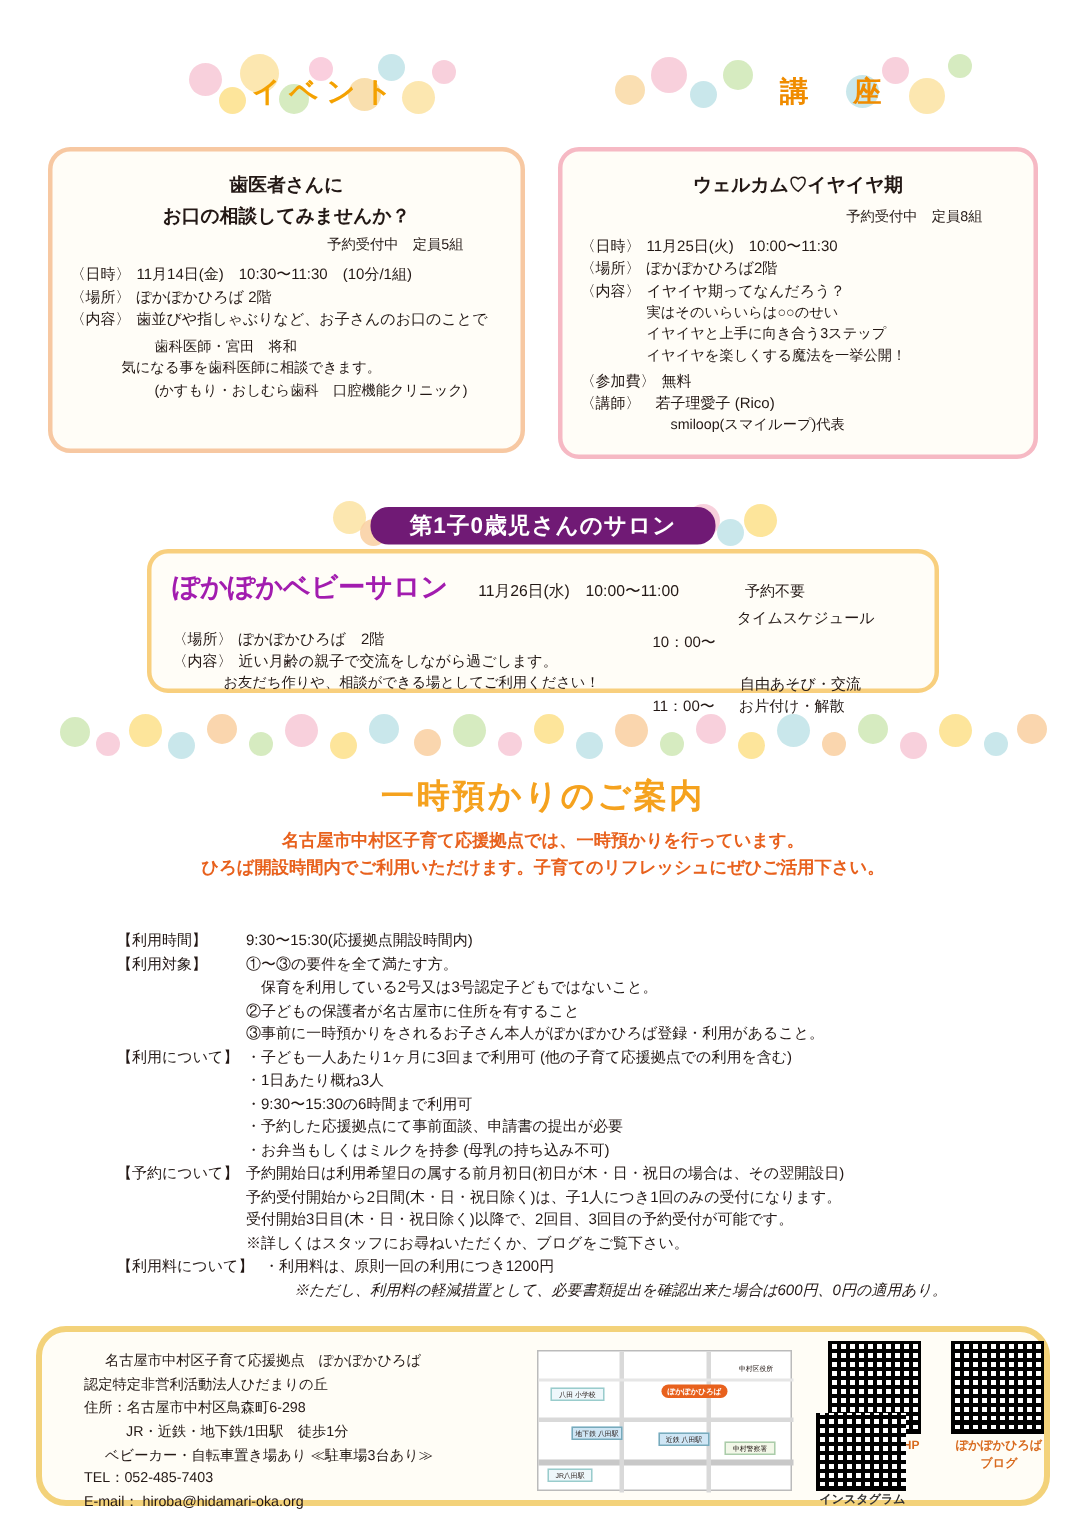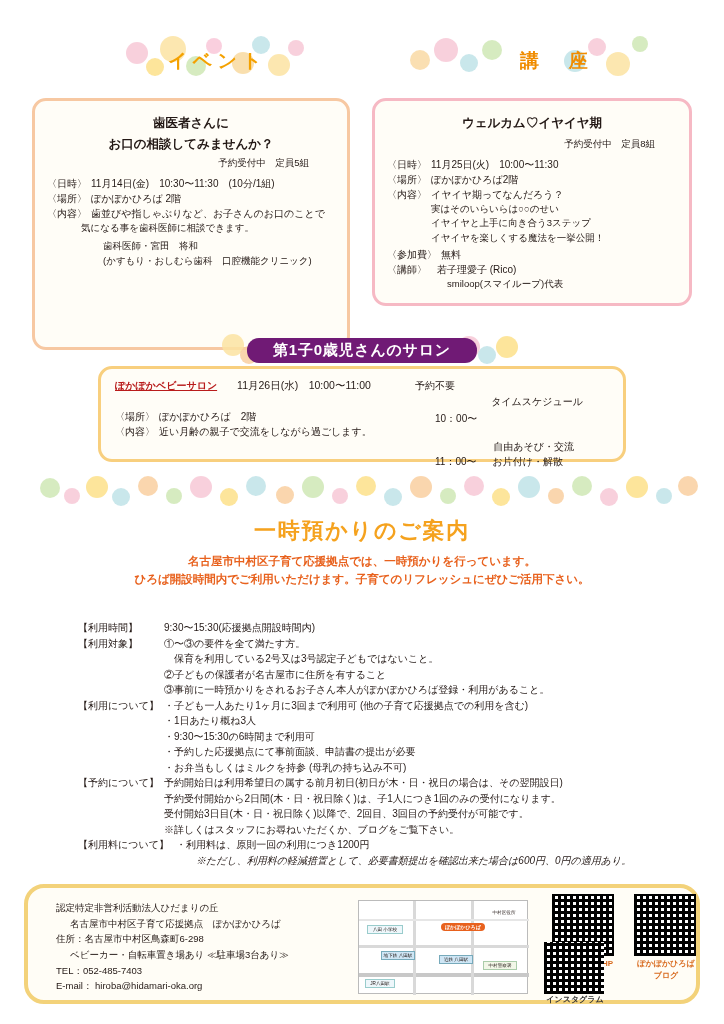--- a/index.html
+++ b/index.html
@@ -21,21 +21,21 @@
     font-size:19px; color:#f4a100;
   }
   .hdr-title.event { left:168px; top:48px; }
   .hdr-title.kouza { left:520px; top:48px; color:#f08c00; }
 
   
   .card {
     position:absolute; border-radius:14px; border:3px solid #f6c9a0;
     background:#fffdf7;
   }
-  .card.left  { left:32px;  top:98px; width:318px; height:252px; border-color:#f7c8a2; }
+  .card.left  { left:32px;  top:98px; width:318px; height:204px; border-color:#f7c8a2;border-radius:15px; }
   .card.right { left:372px; top:98px; width:320px; height:208px; border-color:#f6b9c4; }
 
   .card h3 { margin:0; font-size:12.5px; font-weight:bold; text-align:center; }
   .card .sub { text-align:right; font-size:9.5px; }
 
   .row { display:flex; font-size:10px; line-height:1.5; }
   .row .lbl { white-space:nowrap; }
   .row .val { margin-left:4px; }
 
   .tiny { font-size:9.5px; line-height:1.5; }
@@ -46,21 +46,21 @@
     font-size:15px; font-weight:bold; color:#ffffff;
   }
   .salon-title .pill {
     display:inline-block; background:#701a75; border-radius:12px;
     padding:3px 26px; letter-spacing:.05em;
   }
   .salon-card {
     position:absolute; left:98px; top:366px; width:528px; height:96px;
     border:3px solid #f8cf7e; border-radius:14px; background:#fffdf7;
   }
-  .salon-name { font-size:10px; font-weight:bold; color:#b91c1c;text-decoration:underline; }
+  .salon-name { font-size:18px; font-weight:bold; color:#a21caf; }
 
   
   .sec2-title {
     position:absolute; left:0; top:516px; width:724px; text-align:center;
     font-size:22px; font-weight:bold; color:#f5a21e; letter-spacing:.08em;
   }
   .sec2-lead {
     position:absolute; left:0; top:552px; width:724px; text-align:center;
     font-size:11.5px; font-weight:bold; color:#e8611d; line-height:1.6;
   }
@@ -135,22 +135,22 @@
           <span class="val">11月14日(金)　10:30〜11:30　(10分/1組)</span>
         </div>
         <div class="row">
           <span class="lbl">〈場所〉</span>
           <span class="val">ぽかぽかひろば 2階</span>
         </div>
         <div class="row">
           <span class="lbl">〈内容〉</span>
           <span class="val">歯並びや指しゃぶりなど、お子さんのお口のことで</span>
         </div>
+        <div class="tiny" style="padding-left:56px;margin-top:4px;">歯科医師・宮田　将和</div>
         <div class="tiny" style="padding-left:34px;">気になる事を歯科医師に相談できます。</div>
-        <div class="tiny" style="padding-left:56px;margin-top:4px;">歯科医師・宮田　将和</div>
         <div class="tiny" style="padding-left:56px;">(かすもり・おしむら歯科　口腔機能クリニック)</div>
       </div>
     </div>
   </div>
 
   <div class="card right">
     <div style="padding:14px 12px 0 12px;">
       <h3>ウェルカム♡イヤイヤ期</h3>
       <div class="sub" style="margin-top:6px;padding-right:22px;">予約受付中　定員8組</div>
 
@@ -207,20 +207,21 @@
       <div style="display:flex;">
         <div style="width:300px;">
           <div class="row">
             <span class="lbl">〈場所〉</span>
             <span class="val">ぽかぽかひろば　2階</span>
           </div>
           <div class="row">
             <span class="lbl">〈内容〉</span>
             <span class="val">近い月齢の親子で交流をしながら過ごします。</span>
           </div>
+          <div class="tiny" style="padding-left:34px;">お友だち作りや、相談ができる場としてご利用ください！</div>
         </div>
         <div style="flex:1;padding-left:20px;">
           <div class="row" style="margin-top:2px;">
             <span class="lbl">10：00〜</span>
             <span class="val" style="margin-left:16px;margin-top:28px;">自由あそび・交流</span>
           </div>
           <div class="row">
             <span class="lbl">11：00〜</span>
             <span class="val" style="margin-left:16px;">お片付け・解散</span>
           </div>
@@ -295,25 +296,26 @@
 
     <div class="bl-row">
       <span class="k" style="width:98px;">【利用料について】</span>
       <span class="v">・利用料は、原則一回の利用につき1200円</span>
     </div>
     <div style="padding-left:98px;font-style:italic;">　　※ただし、利用料の軽減措置として、必要書類提出を確認出来た場合は600円、0円の適用あり。</div>
   </div>
 
   <div class="footer">
     <div class="foot-text">
+      <div style="padding-left:14px;">名古屋市中村区子育て応援拠点　ぽかぽかひろば</div>
       <div>認定特定非営利活動法人ひだまりの丘</div>
-      <div style="padding-left:14px;">名古屋市中村区子育て応援拠点　ぽかぽかひろば</div>
       <div>
         <span>住所：</span><span>名古屋市中村区鳥森町6-298</span>
       </div>
+      <div style="padding-left:28px;">JR・近鉄・地下鉄/1田駅　徒歩1分</div>
       <div style="padding-left:14px;">ベビーカー・自転車置き場あり ≪駐車場3台あり≫</div>
       <div>TEL：052-485-7403</div>
       <div>E-mail： hiroba@hidamari-oka.org</div>
     </div>
 
     <div class="map">
       <div class="mapline" style="left:0;top:44px;width:170px;height:3px;"></div>
       <div class="mapline" style="left:0;top:72px;width:170px;height:4px;background:#c8c8c8;"></div>
       <div class="mapline" style="left:54px;top:0;width:3px;height:94px;"></div>
       <div class="mapline" style="left:112px;top:0;width:3px;height:94px;"></div>

